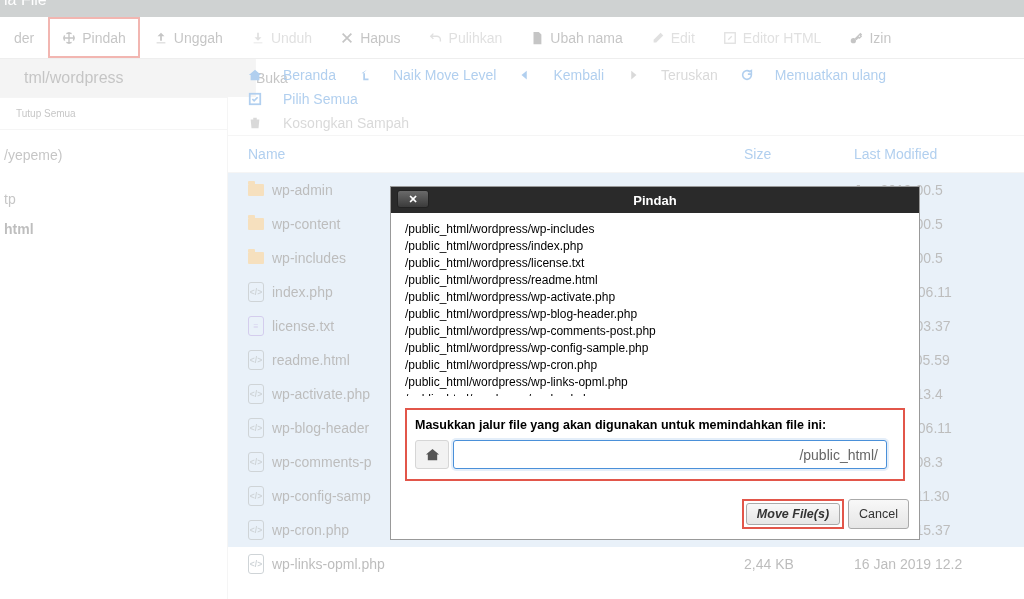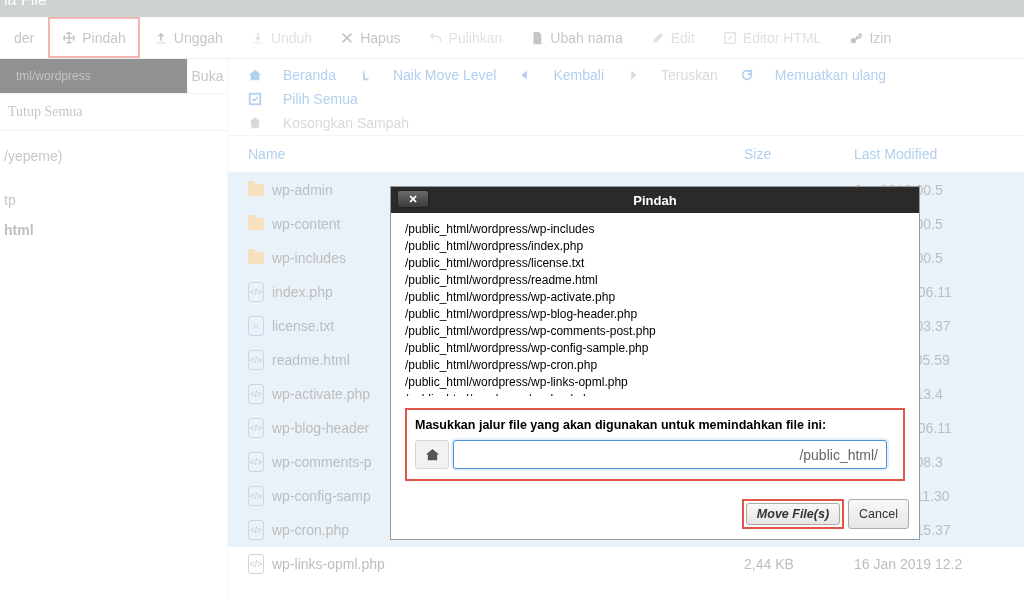--- a/index.html
+++ b/index.html
@@ -61,41 +61,40 @@
     border-right: 1px solid #e8e8e8;
     display: flex;
     flex-direction: column;
   }
   .path-row {
     display: flex;
     border-bottom: 1px solid #e8e8e8;
   }
   .path-input {
     flex: 1;
-    padding: 10px 16px;
-    font-size: 12px;
+    padding: 10px 24px;
+    font-size: 16px;
     color: #7a7a7a;
     border: none;
-    background: #000000;
+    background: #e5e5e5;
   }
   .path-go {
     width: 62px;
     border-left: 1px solid #e8e8e8;
     display: flex;
     align-items: center;
     justify-content: center;
     font-size: 14px;
     color: #7a7a7a;
   }
   .collapse-row {
-    padding: 10px 8px;
+    padding: 10px 16px;
     border-bottom: 1px solid #e8e8e8;
     color: #7a7a7a;
-    font-size: 14px;
-    font-family: Liberation Serif, serif;
+    font-size: 10px;
   }
   .tree {
     padding: 10px 4px;
     font-size: 14px;
     line-height: 30px;
   }
   .tree-item { color: #7a7a7a; }
   .tree-item.bold { font-weight: 700; color: #6a6a6a; }
   .right {
     flex: 1;

